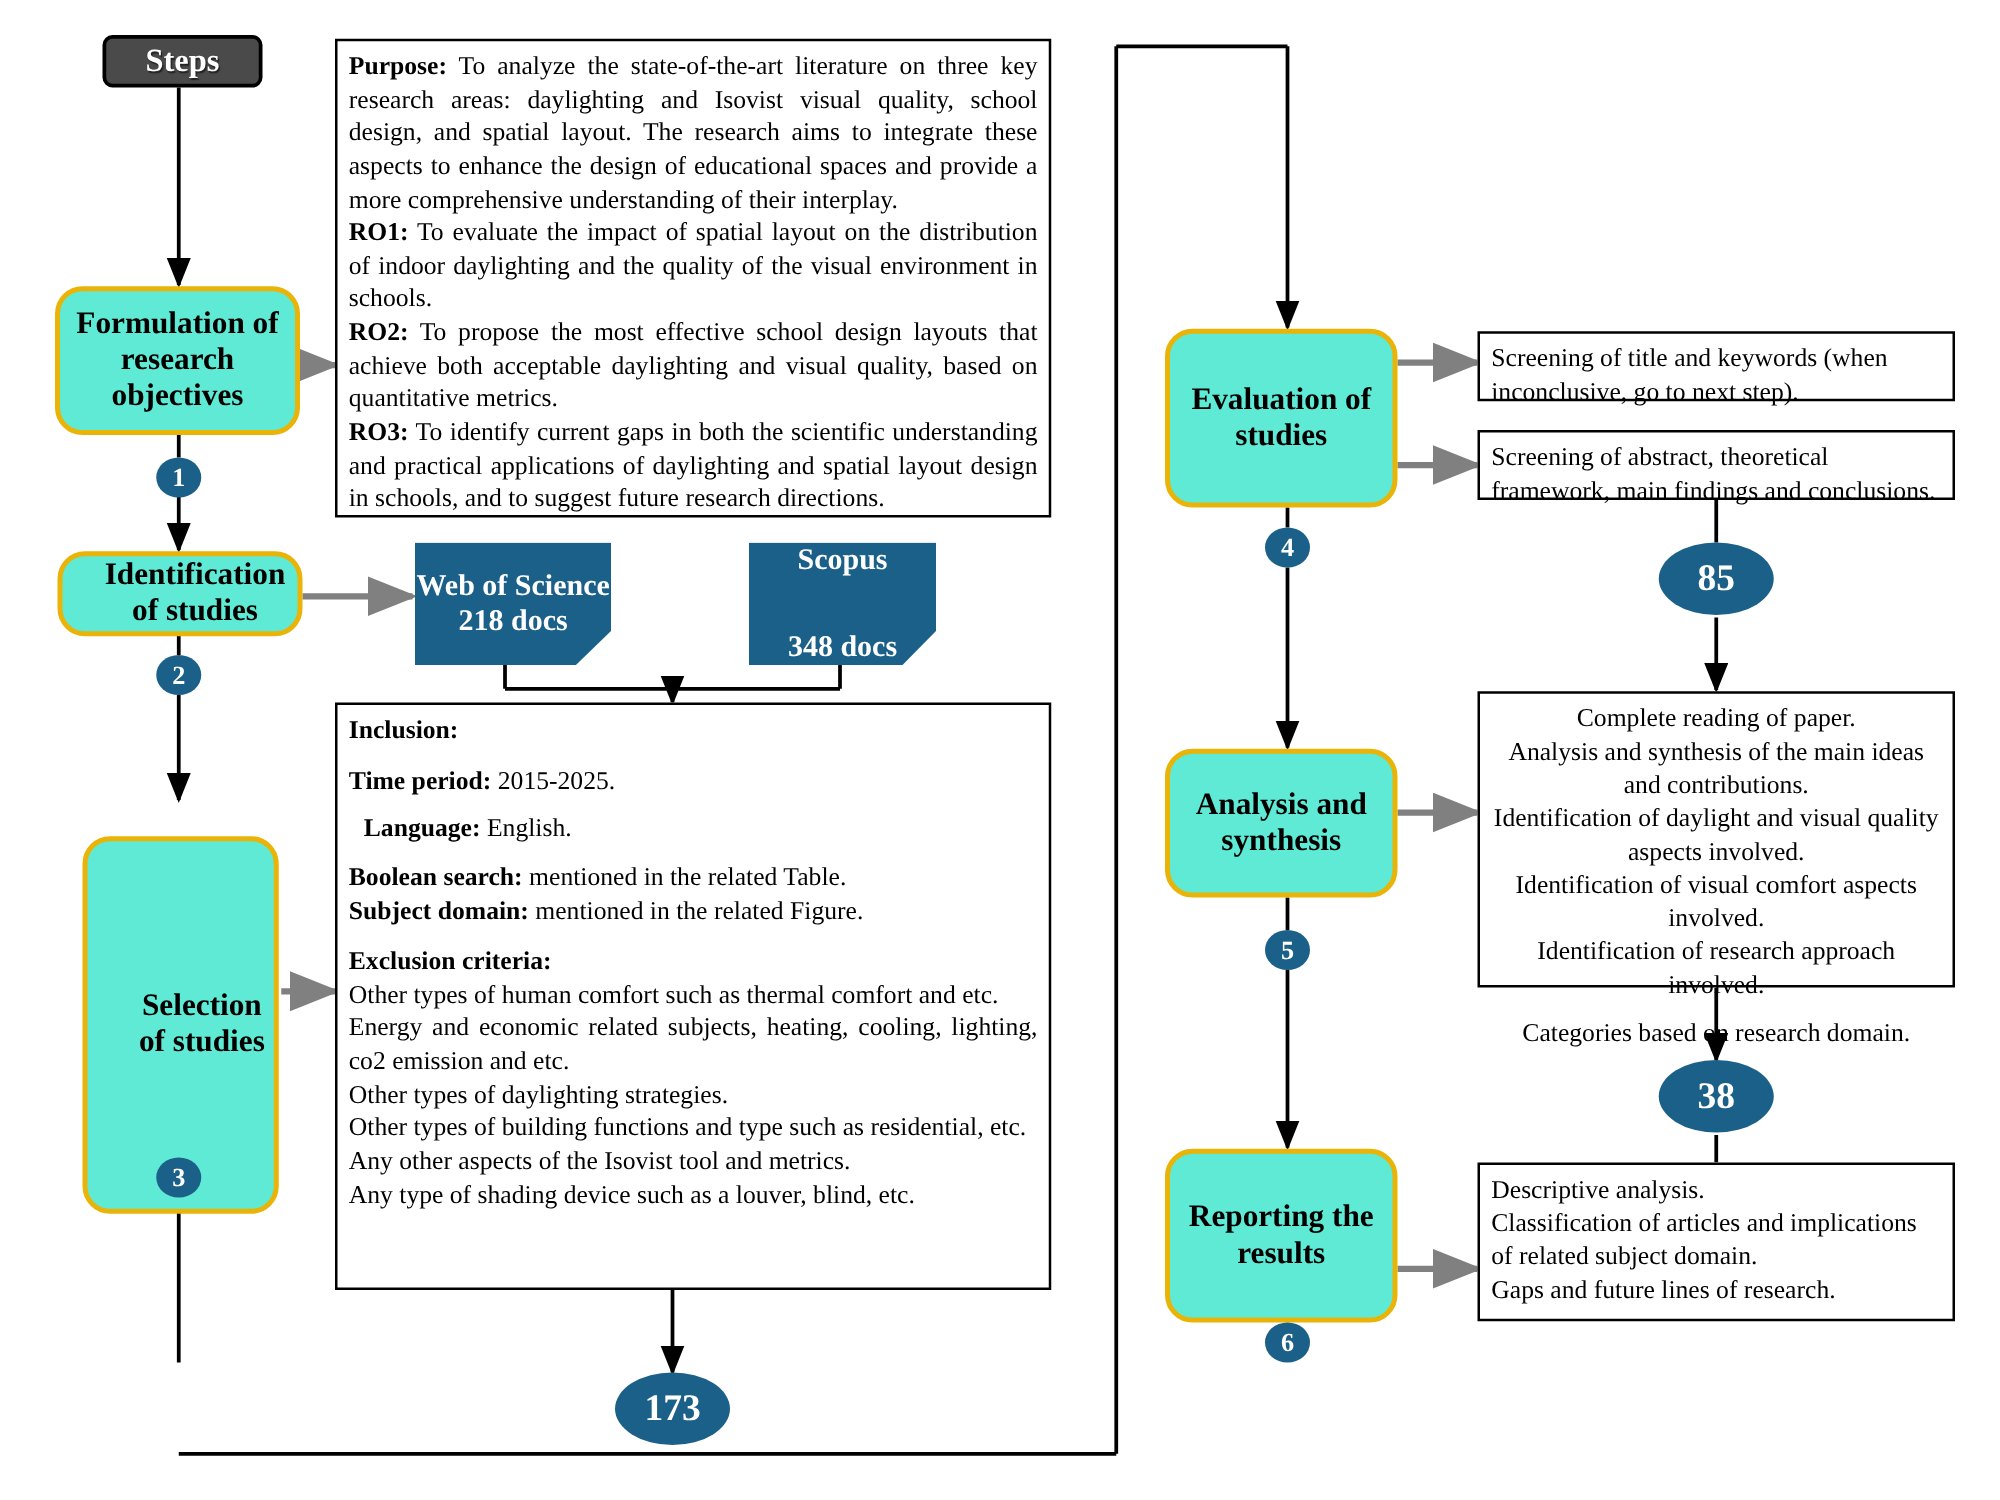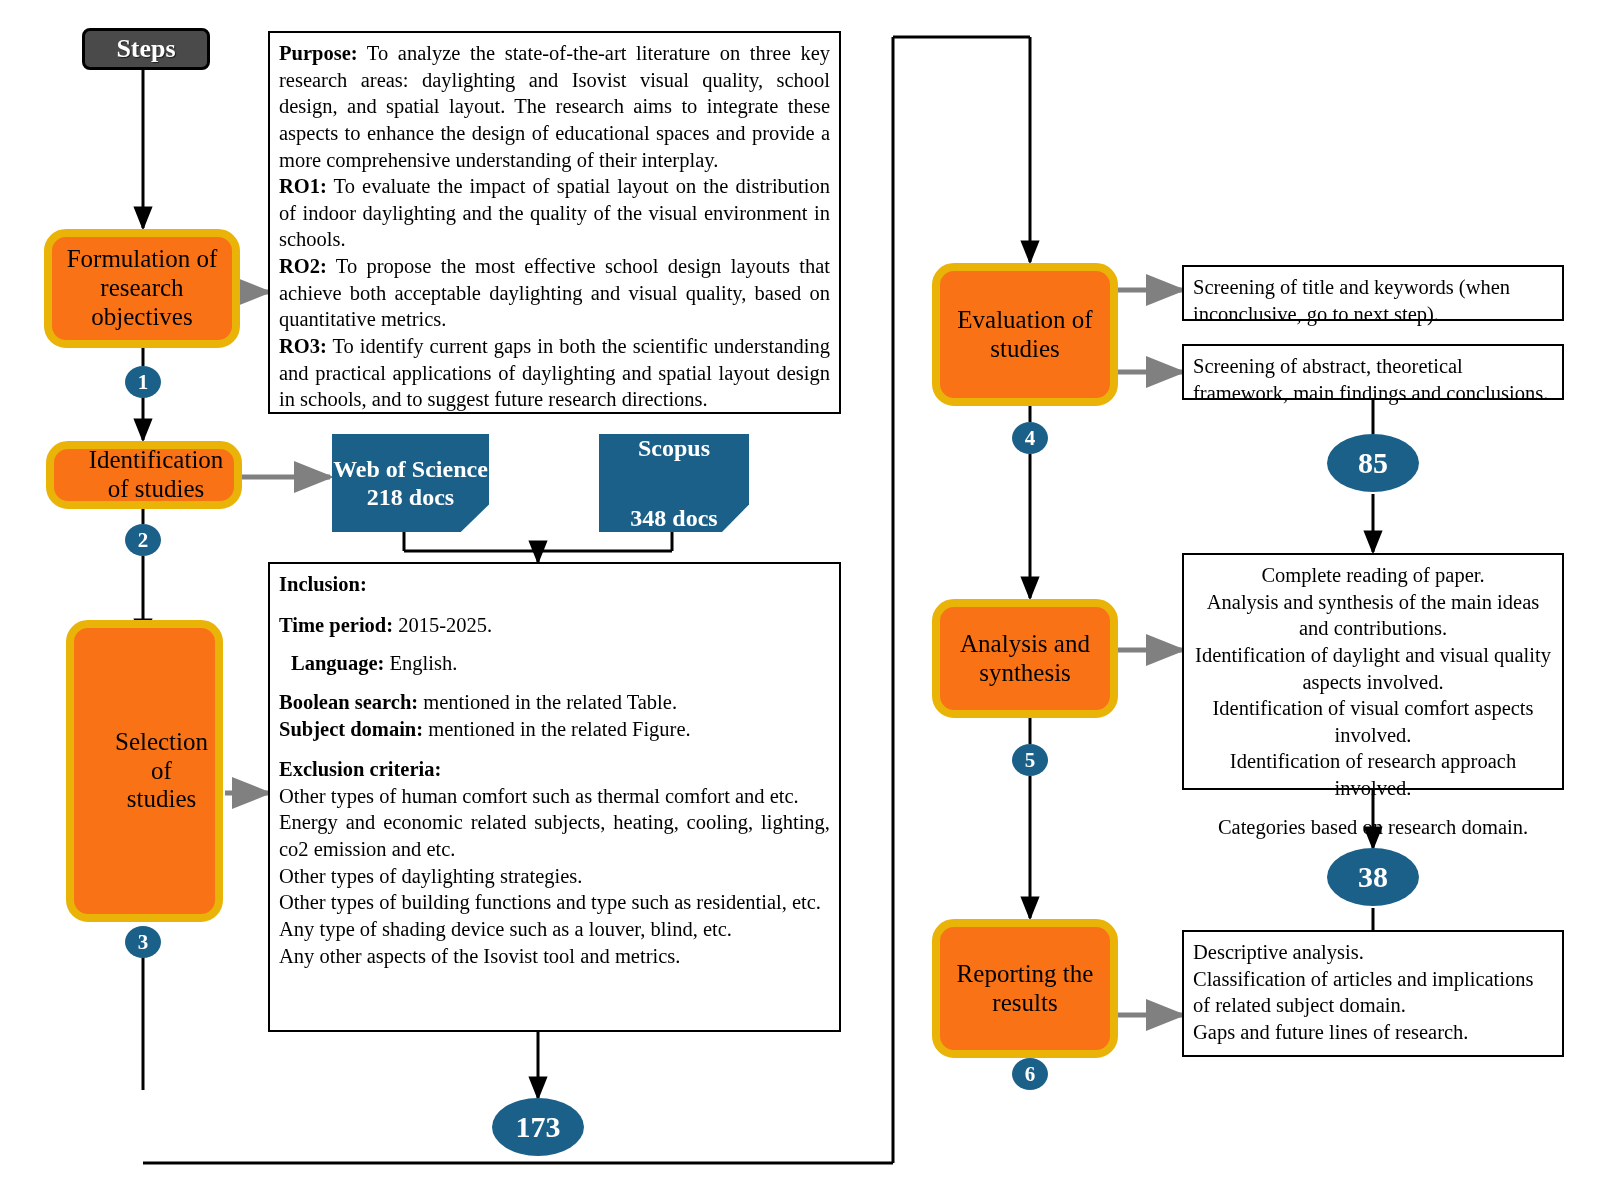--- a/index.html
+++ b/index.html
@@ -20,28 +20,28 @@
     left: 0; top: 0;
     width: 1600px;
     height: 1200px;
   }
   .node {
     position: absolute;
     box-sizing: border-box;
   }
   
   .step-box {
-    border: 8px solid #eab308;
+    border: 4px solid #eab308;
     border-radius: 22px;
-    background: #f97316;
+    background: #5eead4;
     display: flex;
     align-items: center;
     justify-content: center;
     text-align: center;
-    font-weight: normal;
+    font-weight: bold;
     font-size: 25px;
     line-height: 1.15;
     padding: 4px 6px;
   }
   
   .steps-chip {
     background: #4a4a4a;
     border: 3px solid #000;
     border-radius: 8px;
     color: #ffffff;
@@ -173,21 +173,21 @@
     <span>1</span>
   </div>
 
   <div class="node step-box" style="left:46px; top:441px; width:196px; height:68px;padding-left:30px;">
     <span>Identification of studies</span>
   </div>
   <div class="badge small" style="left:125px; top:524px; width:36px; height:32px;">
     <span>2</span>
   </div>
 
-  <div class="node step-box" style="left:66px; top:620px; width:157px; height:302px;padding-left:40px;">
+  <div class="node step-box" style="left:66px; top:669px; width:157px; height:302px;padding-left:40px;">
     <span>Selection of studies</span>
   </div>
   <div class="badge small" style="left:125px; top:926px; width:36px; height:32px;">
     <span>3</span>
   </div>
 
   <div class="node text-box" style="left:268px; top:31px; width:573px; height:383px;">
     <p style="margin:0;">
       <b>Purpose:</b><span> To analyze the state-of-the-art literature on three key research areas: daylighting and Isovist visual quality, school design, and spatial layout. The research aims to integrate these aspects to enhance the design of educational spaces and provide a more comprehensive understanding of their interplay.</span>
     </p>
@@ -217,22 +217,22 @@
     </p>
     <p style="margin:0;"><b>Time period:</b><span> 2015-2025.</span></p>
     <p style="margin:12px;"><b>Language:</b><span> English.</span></p>
     <p style="margin:0;"><b>Boolean search:</b><span> mentioned in the related Table.</span></p>
     <p style="margin:0 0 14px 0;"><b>Subject domain:</b><span> mentioned in the related Figure.</span></p>
     <p style="margin:0;"><b>Exclusion criteria:</b></p>
     <p style="margin:0;">Other types of human comfort such as thermal comfort and etc.</p>
     <p style="margin:0; text-align:justify;">Energy and economic related subjects, heating, cooling, lighting, co2 emission and etc.</p>
     <p style="margin:0;">Other types of daylighting strategies.</p>
     <p style="margin:0;">Other types of building functions and type such as residential, etc.</p>
+    <p style="margin:0;">Any other aspects of the Isovist tool and metrics.</p>
     <p style="margin:0;">Any type of shading device such as a louver, blind, etc.</p>
-    <p style="margin:0;">Any other aspects of the Isovist tool and metrics.</p>
   </div>
 
   <div class="badge big" style="left:492px; top:1098px; width:92px; height:58px;">
     <span>173</span>
   </div>
 
   <div class="node step-box" style="left:932px; top:263px; width:186px; height:143px;">
     <span>Evaluation of studies</span>
   </div>
   <div class="badge small" style="left:1012px; top:422px; width:36px; height:32px;">

